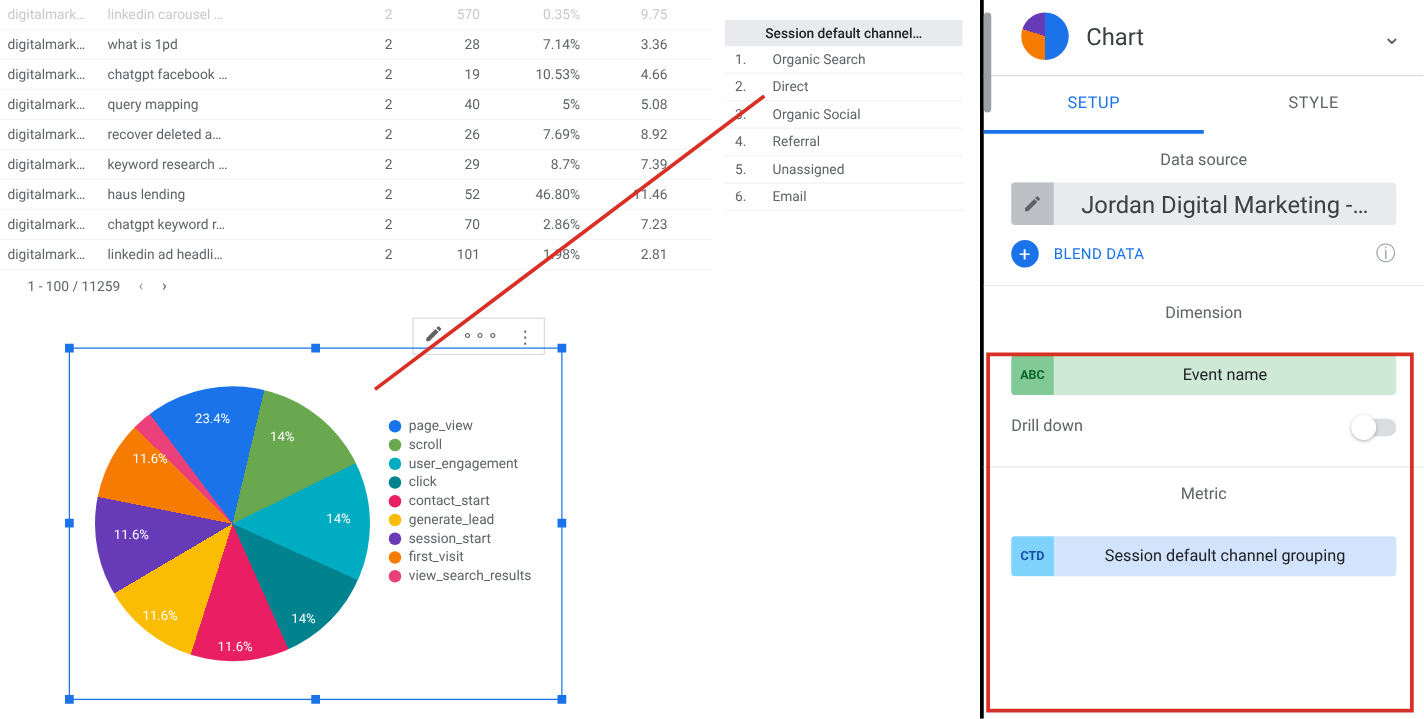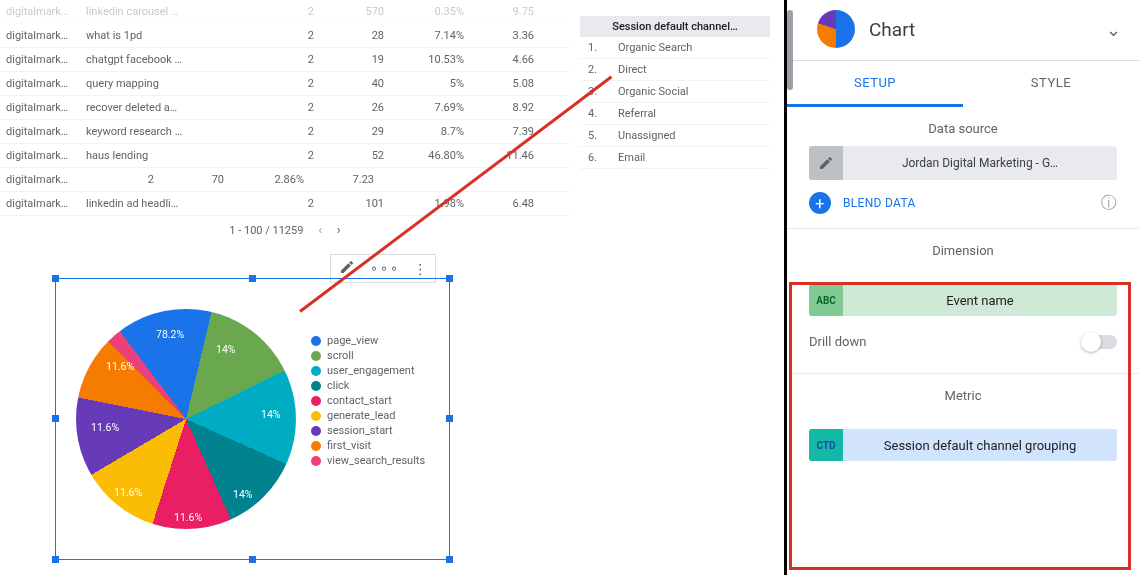--- a/index.html
+++ b/index.html
@@ -13,21 +13,21 @@
 .c-clicks { width: 80px; text-align: right; }
 .c-impr { width: 70px; text-align: right; }
 .c-ctr { width: 80px; text-align: right; }
 .c-avg { width: 70px; text-align: right; }
 .qt-row { display: flex; border-bottom: 1px solid #f1f3f4; padding: 3px 0; color: #5f6368; }
 .qt-row .c-page, .qt-row .c-query { color: #5f6368; }
 .qt-header .c-query { padding-left: 50px; }
 .c-lp { width: 80px; overflow: hidden; text-overflow: ellipsis; white-space: nowrap; }
 .sort-ind { font-size: 8px; }
 
-.pager { text-align: center; padding: 6px 16px; color: #5f6368; font-size: 11px; }
+.pager { text-align: left; padding: 6px 16px; color: #5f6368; font-size: 11px; }
 .pager span { margin: 0 6px; }
 .pager .arrow { cursor: pointer; font-size: 13px; color: #9aa0a6; }
 
 
 .channel-table { position: absolute; left: 580px; top: 16px; width: 190px; font-size: 11px; }
 .ch-header { background: #e8eaed; font-weight: 500; padding: 4px 8px; white-space: nowrap; overflow: hidden; text-overflow: ellipsis; text-align: center; }
 .ch-row { display: flex; padding: 4px 8px; border-bottom: 1px solid #f1f3f4; color: #5f6368; }
 .ch-num { width: 30px; }
 .ch-label { flex: 1; }
 
@@ -60,33 +60,33 @@
 
 .tabs { display: flex; }
 .tab { flex: 1; text-align: center; padding: 14px 0; font-size: 13px; letter-spacing: 0.5px; color: #5f6368; cursor: pointer; }
 .tab.active { color: #1a73e8; border-bottom: 3px solid #1a73e8; }
 
 .panel-section { padding: 14px 22px; border-bottom: 1px solid #e8eaed; text-align: center; }
 .section-label { color: #5f6368; font-size: 13px; margin-bottom: 10px; }
 
 .ds-row { display: flex; align-items: center; background: #e8eaed; border-radius: 3px; padding: 0; height: 34px; }
 .ds-edit { width: 34px; height: 34px; background: #bdc1c6; display: flex; align-items: center; justify-content: center; border-radius: 3px 0 0 3px; }
-.ds-name { padding: 0 22px; font-size: 12px; color: #3c4043; flex: 1; overflow: hidden; text-overflow: ellipsis; white-space: nowrap; }
+.ds-name { padding: 0 22px; font-size: 19px; color: #3c4043; flex: 1; overflow: hidden; text-overflow: ellipsis; white-space: nowrap; }
 
 .blend-row { display: flex; align-items: center; margin-top: 12px; color: #1a73e8; font-size: 12px; letter-spacing: 0.3px; }
 .plus-circle { width: 22px; height: 22px; border-radius: 50%; background: #1a73e8; color: #fff; display: flex; align-items: center; justify-content: center; margin-right: 12px; font-size: 16px; }
 .help-icon { margin-left: auto; color: #9aa0a6; font-size: 16px; }
 
 .chip { display: flex; align-items: center; border-radius: 3px; height: 32px; overflow: hidden; margin-top: 26px; }
 .chip-type { width: 34px; height: 32px; display: flex; align-items: center; justify-content: center; font-size: 10px; font-weight: 700; }
 .chip-label { padding: 0 10px; font-size: 13px; flex: 1; white-space: nowrap; overflow: hidden; text-overflow: ellipsis; }
 .chip-green { background: #ceead6; }
 .chip-green .chip-type { background: #81c995; color: #0d652d; }
 .chip-blue { background: #d2e3fc; }
-.chip-blue .chip-type { background: #14b8a6; color: #174ea6; }
+.chip-blue .chip-type { background: #7dd3fc; color: #174ea6; }
 
 .drill-row { display: flex; align-items: center; padding: 18px 22px 0; color: #5f6368; font-size: 13px; }
 .toggle { margin-left: auto; width: 34px; height: 14px; background: #dadce0; border-radius: 7px; position: relative; }
 .toggle::after { content: ''; position: absolute; left: -2px; top: -3px; width: 20px; height: 20px; background: #fff; border-radius: 50%; box-shadow: 0 1px 3px rgba(0,0,0,0.3); }
 
 .highlight-box { position: absolute; border: 3px solid #d93025; pointer-events: none; }
 .annotation-line { position: absolute; background: #d93025; transform-origin: left center; height: 3px; }
 
 svg.pencil { width: 16px; height: 16px; }
 </style>
@@ -146,32 +146,33 @@
       <div class="qt-row">
         <div class="qt-col c-lp">digitalmarketing…</div>
     <div class="qt-col c-query">haus lending</div>
     <div class="qt-col c-clicks">2</div>
     <div class="qt-col c-impr">52</div>
     <div class="qt-col c-ctr">46.80%</div>
     <div class="qt-col c-avg">11.46</div>
       </div>
       <div class="qt-row">
         <div class="qt-col c-lp">digitalmarketing…</div>
+    <div class="qt-col c-query">chatgpt keyword r…</div>
     <div class="qt-col c-clicks">2</div>
     <div class="qt-col c-impr">70</div>
     <div class="qt-col c-ctr">2.86%</div>
     <div class="qt-col c-avg">7.23</div>
       </div>
       <div class="qt-row">
         <div class="qt-col c-lp">digitalmarketing…</div>
     <div class="qt-col c-query">linkedin ad headli…</div>
     <div class="qt-col c-clicks">2</div>
     <div class="qt-col c-impr">101</div>
     <div class="qt-col c-ctr">1.98%</div>
-    <div class="qt-col c-avg">6.48</div>
+    <div class="qt-col c-avg">2.81</div>
       </div>
     </div>
   <div class="pager">
     <span>1 - 100 / 11259</span>
     <span class="arrow">‹</span>
     <span class="arrow" style="color:#5f6368">›</span>
   </div>
 </div>
 
 <div class="channel-table">
@@ -225,21 +226,21 @@
   <div class="sel-handle sh-br"></div>
   <div class="pie" id="pie" style="background: conic-gradient(from -37deg, rgb(26, 115, 232) 0deg, rgb(26, 115, 232) 50.4deg, rgb(106, 168, 79) 50.4deg, rgb(106, 168, 79) 100.8deg, rgb(0, 172, 193) 100.8deg, rgb(0, 172, 193) 151.2deg, rgb(0, 131, 143) 151.2deg, rgb(0, 131, 143) 192.96deg, rgb(233, 30, 99) 192.96deg, rgb(233, 30, 99) 234.72deg, rgb(251, 188, 4) 234.72deg, rgb(251, 188, 4) 276.48deg, rgb(103, 58, 183) 276.48deg, rgb(103, 58, 183) 318.24deg, rgb(245, 124, 0) 318.24deg, rgb(245, 124, 0) 351.72deg, rgb(236, 64, 122) 351.72deg, rgb(236, 64, 122) 360deg);"></div>
   <div id="pie-labels">
       <div class="pie-label" style="left: 160px; top: 64px;">14%</div>
       <div class="pie-label" style="left: 205px; top: 129px;">14%</div>
       <div class="pie-label" style="left: 177px; top: 209px;">14%</div>
       <div class="pie-label" style="left: 118px; top: 232px;">11.6%</div>
       <div class="pie-label" style="left: 58px; top: 207px;">11.6%</div>
       <div class="pie-label" style="left: 35px; top: 142px;">11.6%</div>
       <div class="pie-label" style="left: 50px; top: 81px;">11.6%</div>
-      <div class="pie-label" style="left: 100px; top: 49px;">78.2%</div>
+      <div class="pie-label" style="left: 100px; top: 49px;">23.4%</div>
     </div>
   <div class="legend" id="legend">
       <div class="legend-item">
         <div class="swatch" style="background:#1a73e8"></div>
         <span>page_view</span>
       </div>
       <div class="legend-item">
         <div class="swatch" style="background:#6aa84f"></div>
         <span>scroll</span>
       </div>

